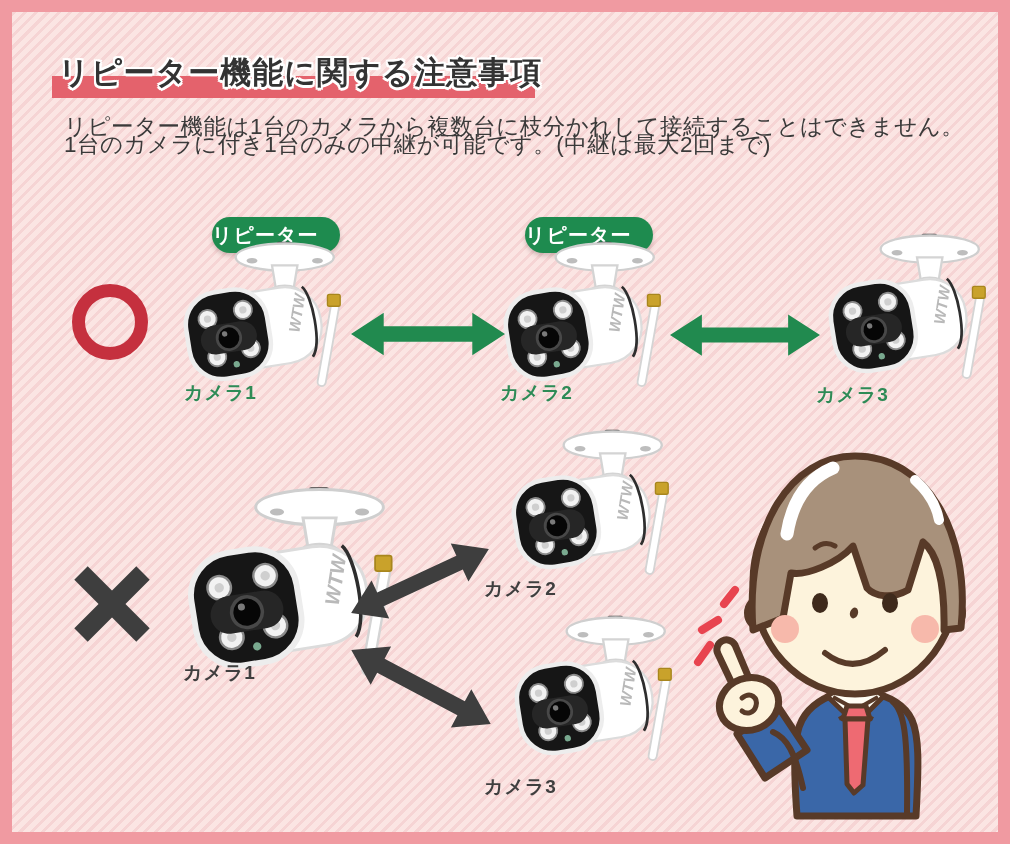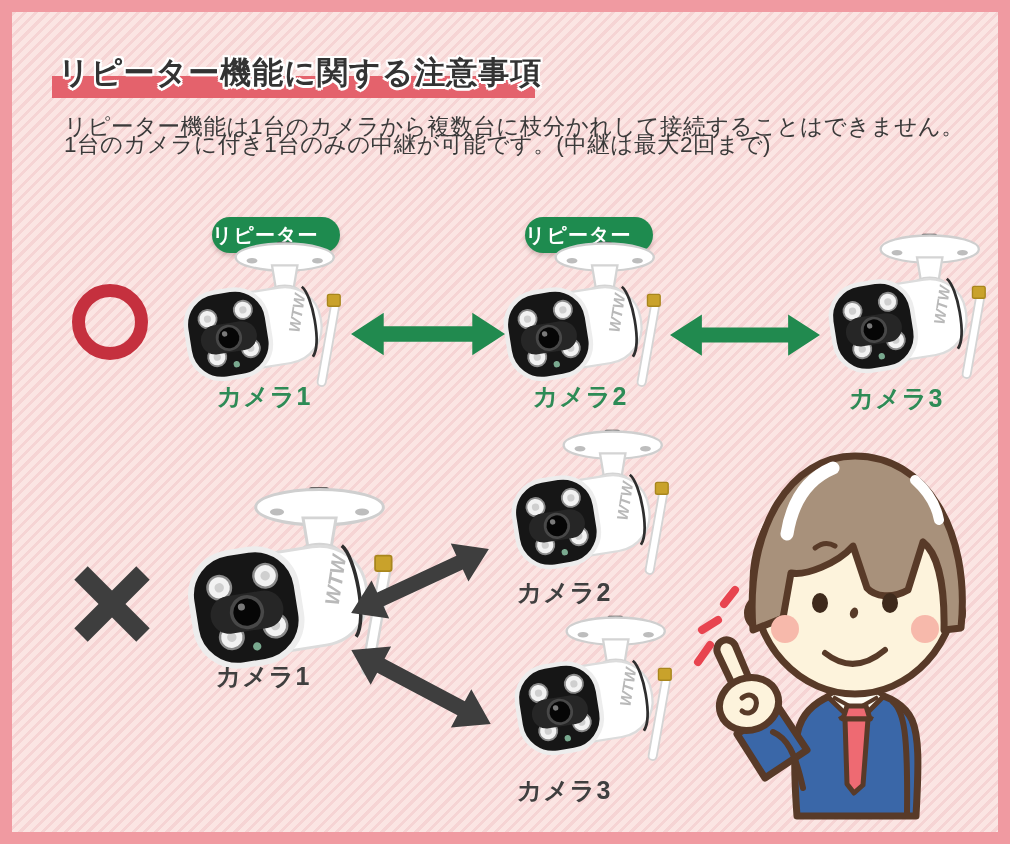--- a/index.html
+++ b/index.html
@@ -15,21 +15,21 @@
     letter-spacing:1px;white-space:nowrap;
     text-shadow:-2px -2px 0 #fff,2px -2px 0 #fff,-2px 2px 0 #fff,2px 2px 0 #fff,-2px 0 0 #fff,2px 0 0 #fff,0 -2px 0 #fff,0 3px 0 #fff;}
   .desc{position:absolute;left:52px;font-size:22.5px;color:#3a3a3a;white-space:nowrap;letter-spacing:0.5px;}
   
   .ring{position:absolute;left:60px;top:272px;width:76px;height:76px;border:13px solid #c5303e;border-radius:50%;box-sizing:border-box;}
   
   .badge{position:absolute;width:128px;height:36px;background:#1e8b4f;border-radius:19px;
     color:#fff;font-weight:bold;font-size:20px;display:flex;align-items:center;
     letter-spacing:1px;box-shadow:0 3px 4px rgba(90,60,60,.25);}
   
-  .camlabel{position:absolute;width:160px;text-align:center;font-size:25px;font-weight:bold;letter-spacing:1px;}
+  .camlabel{position:absolute;width:160px;text-align:left;font-size:19px;font-weight:bold;letter-spacing:1px;}
   .camlabel.green{color:#2e8b56;}
   .camlabel.dark{color:#3f3f3f;}
   .rot{transform-origin:center center;}
 </style>
 </head>
 <body>
 
 <svg width="0" height="0" style="position:absolute" aria-hidden="true">
   <defs>
     <symbol id="cam" viewBox="0 0 220 170">

